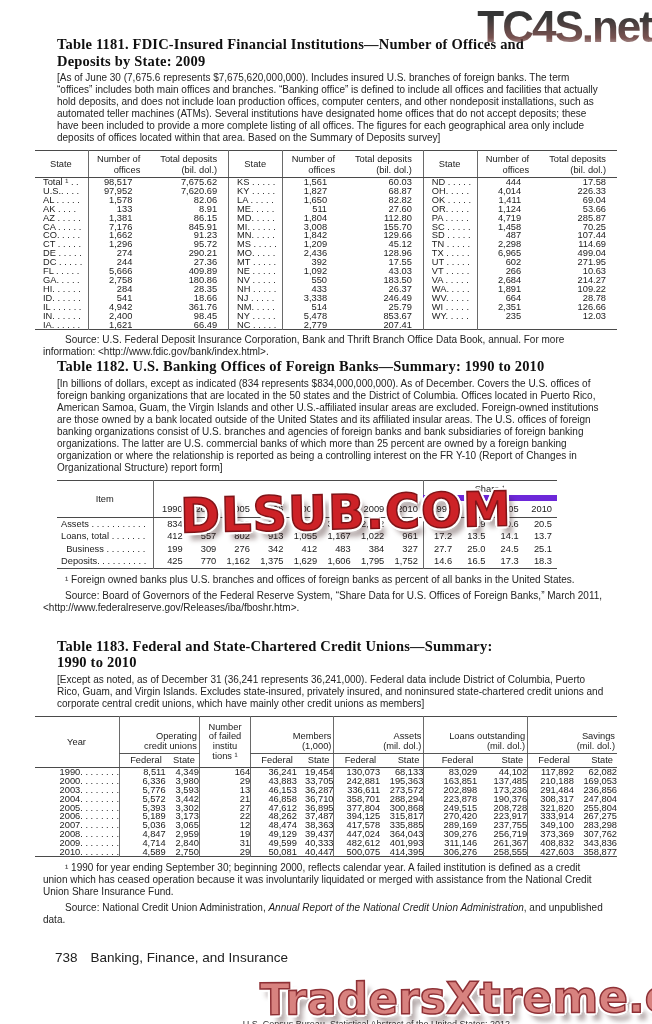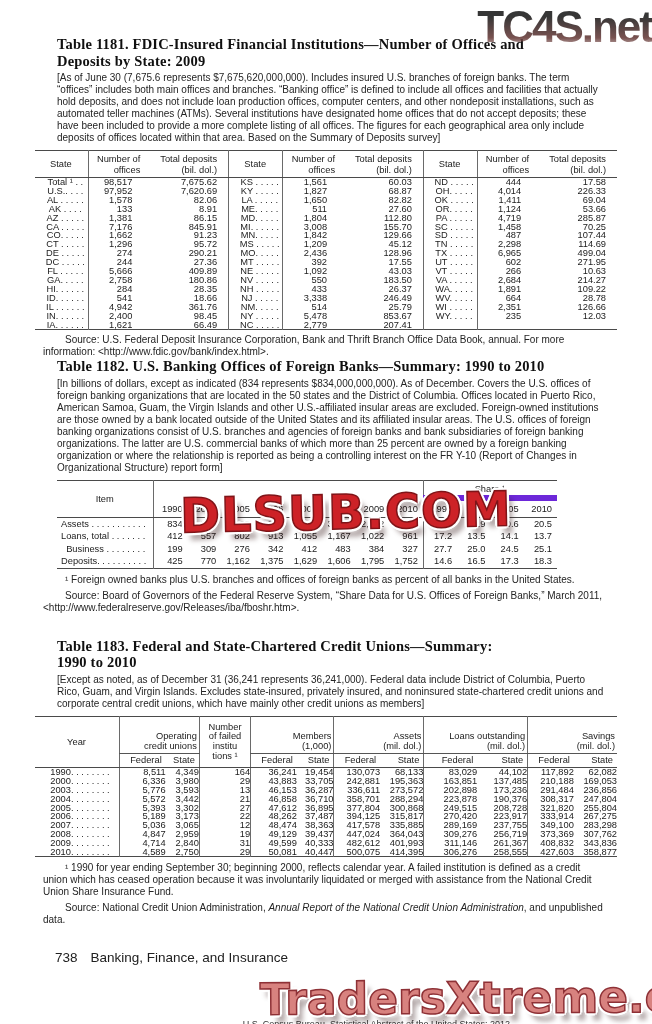--- a/index.html
+++ b/index.html
@@ -19,21 +19,21 @@
             font-size:9.3px;color:#1b1b1b;}
   table.tbl th{font-weight:normal;font-size:9.3px;line-height:10.5px;vertical-align:bottom;
                padding:3px 3px 2px 2px;border-bottom:1px solid #4a4a4a;}
   table.tbl td{padding:0;white-space:nowrap;}
   .vl{border-left:1px solid #6a6a6a;}
   .num{text-align:right;}
 
   
   .t1181{width:582px;}
   .t1181 tbody td{line-height:8.9px;}
-  .t1181 .st{text-align:center;padding-left:8px;}
+  .t1181 .st{text-align:left;padding-left:8px;}
   .t1181 th.st-h{text-align:center;vertical-align:middle;}
   .t1181 th.o-h{text-align:right;padding-right:10px;}
   .t1181 th.d-h{text-align:right;padding-right:11px;}
   .t1181 td.o{padding-right:18px;}
   .t1181 td.d{padding-right:11px;}
 
   
   .t1182{width:500px;margin-left:22px;}
   .t1182 tbody td{line-height:12.5px;}
   .t1182 th.it-h{text-align:center;vertical-align:middle;width:100px;}
@@ -43,21 +43,21 @@
   .t1182 td.it{text-align:left;padding-left:4px;}
   .t1182 td.num{padding-right:5px;}
 
   
   .t1183{width:582px;}
   .t1183 tbody td{line-height:8.8px;}
   .t1183 th.yr-head{vertical-align:middle;text-align:center;}
   .t1183 th.grp{text-align:right;border-bottom:1px solid #555;padding:14px 2px 1px;}
   .t1183 th.fail{text-align:center;vertical-align:middle;line-height:9.8px;padding:1px 3px;}
   .t1183 tr.sub th{text-align:right;padding:1px 4px 2px 0;}
-  .t1183 td.yr{text-align:center;padding-left:6px;}
+  .t1183 td.yr{text-align:right;padding-left:6px;}
   .pf{padding-right:10px;}
   .ps{padding-right:4px;}
   .pc{padding-right:9px;}
 
   
   .footer-left{position:absolute;left:55px;top:950px;font-size:13.5px;color:#202020;z-index:1;}
   .footer-left .sec{margin-left:13px;}
   .credit{position:absolute;right:142px;top:1019px;font-size:9px;color:#333;white-space:nowrap;z-index:1;}
 
   

